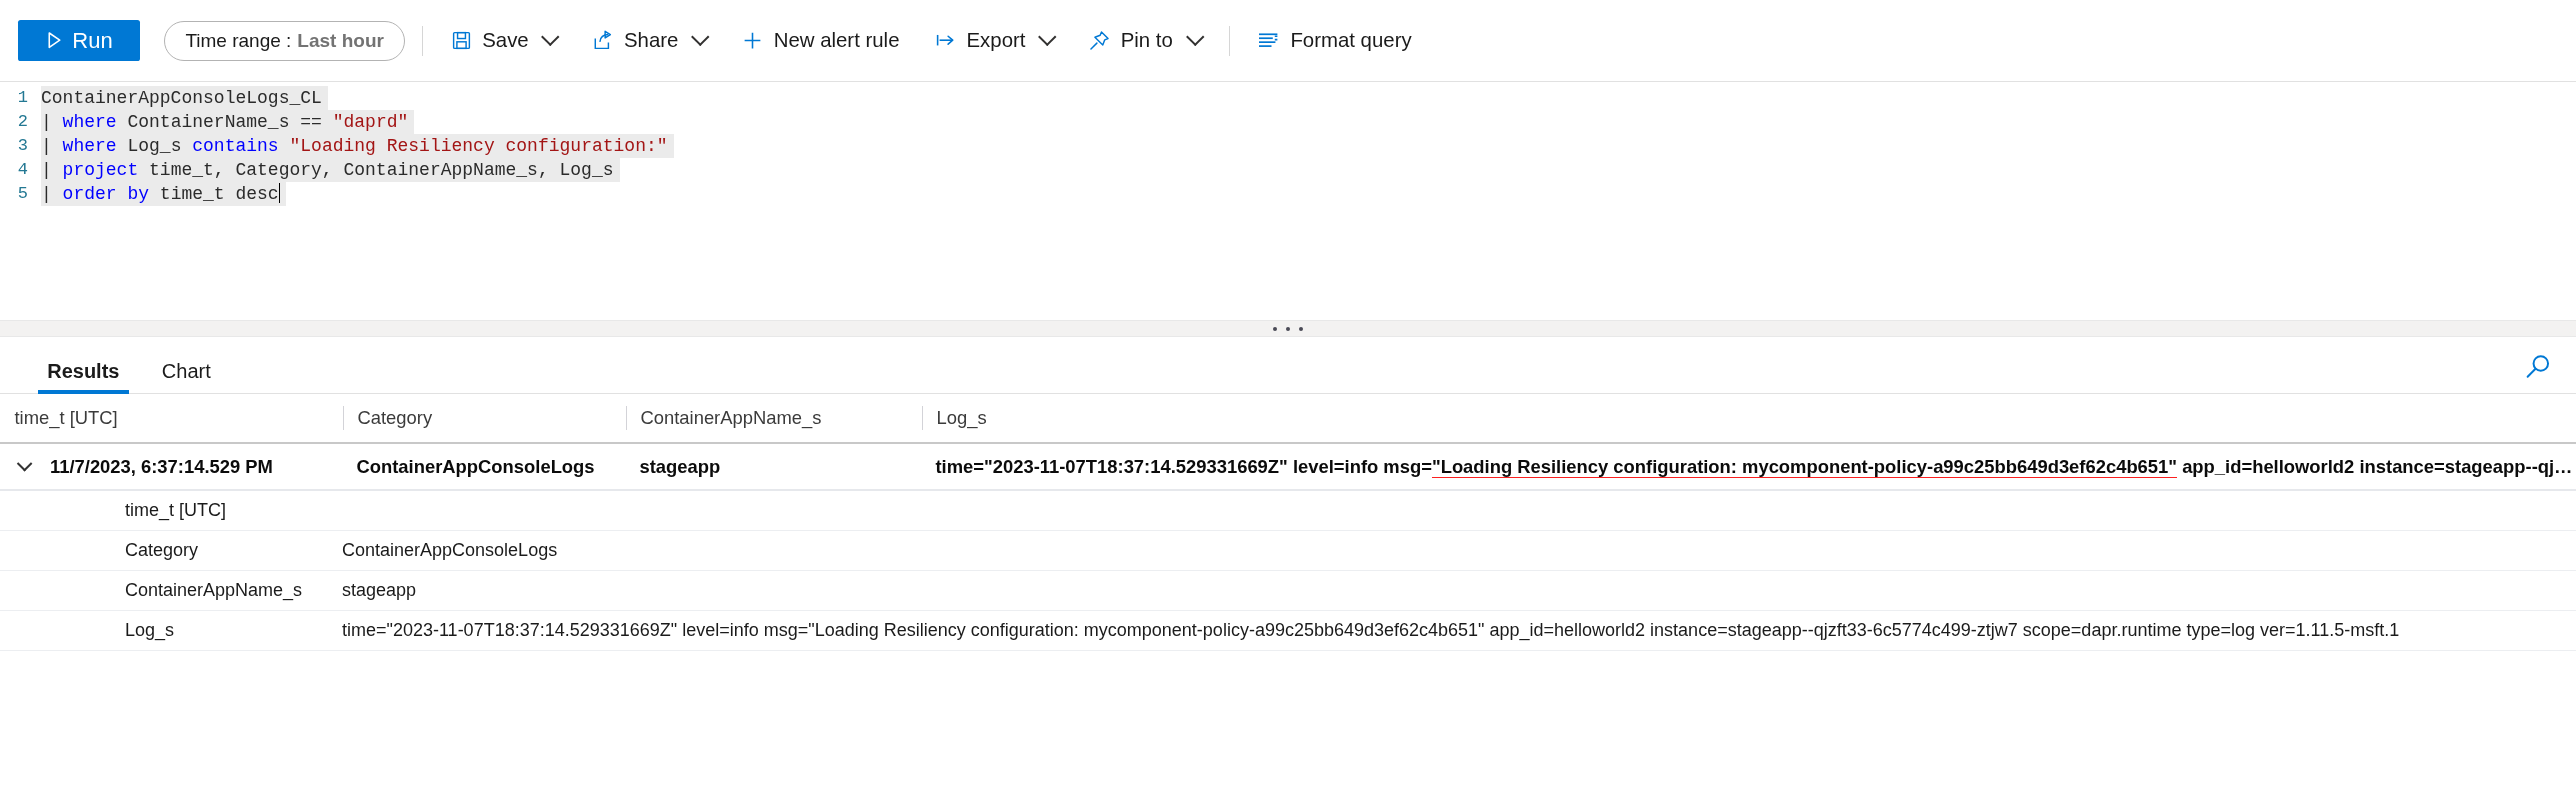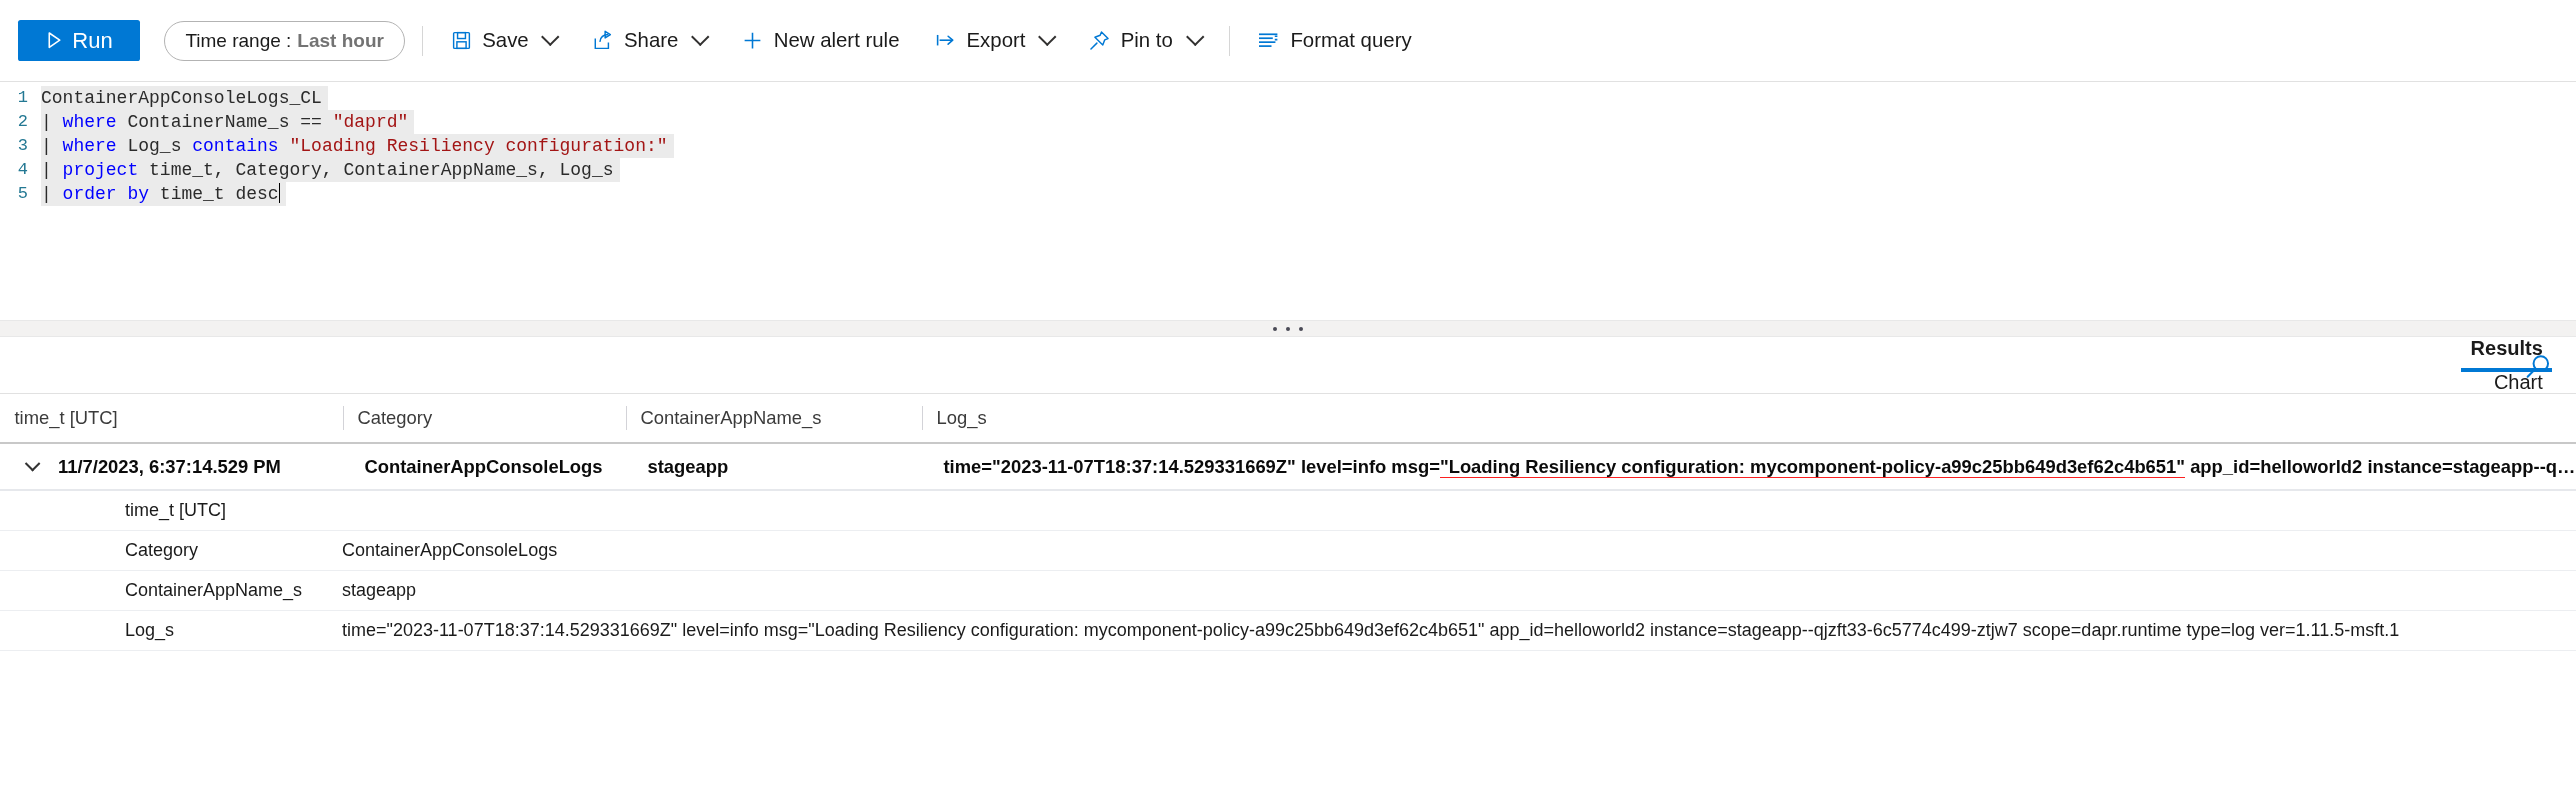--- a/index.html
+++ b/index.html
@@ -150,21 +150,20 @@
 
   
   .tabs-row {
     height: 57px;
     display: flex;
     align-items: flex-end;
     border-bottom: 1.3px solid #e1e1e1;
     padding-left: 38px;
     position: relative;
     background: #fff;
-    flex-direction: column;
   }
   .tab {
     font-size: 20px;
     color: #1b1b1b;
     padding: 0 9.2px 10.5px 9.2px;
     cursor: pointer;
     position: relative;
     margin-right: 24px;
   }
   .tab.active { font-weight: 700; }
@@ -215,21 +214,20 @@
   .grid-row {
     display: flex;
     height: 47px;
     align-items: center;
     font-size: 18.4px;
     font-weight: 700;
     color: #0b0b0b;
     border-bottom: 2px solid #e6e8ec;
     white-space: nowrap;
     overflow: hidden;
-    padding-left: 8px;
   }
   .grid-row .gh-cell { padding-left: 14.5px; }
   .grid-row .gh-cell + .gh-cell::before { display: none; }
   .expander {
     width: 50px;
     display: flex;
     align-items: center;
     justify-content: center;
     flex: 0 0 auto;
     cursor: pointer;

